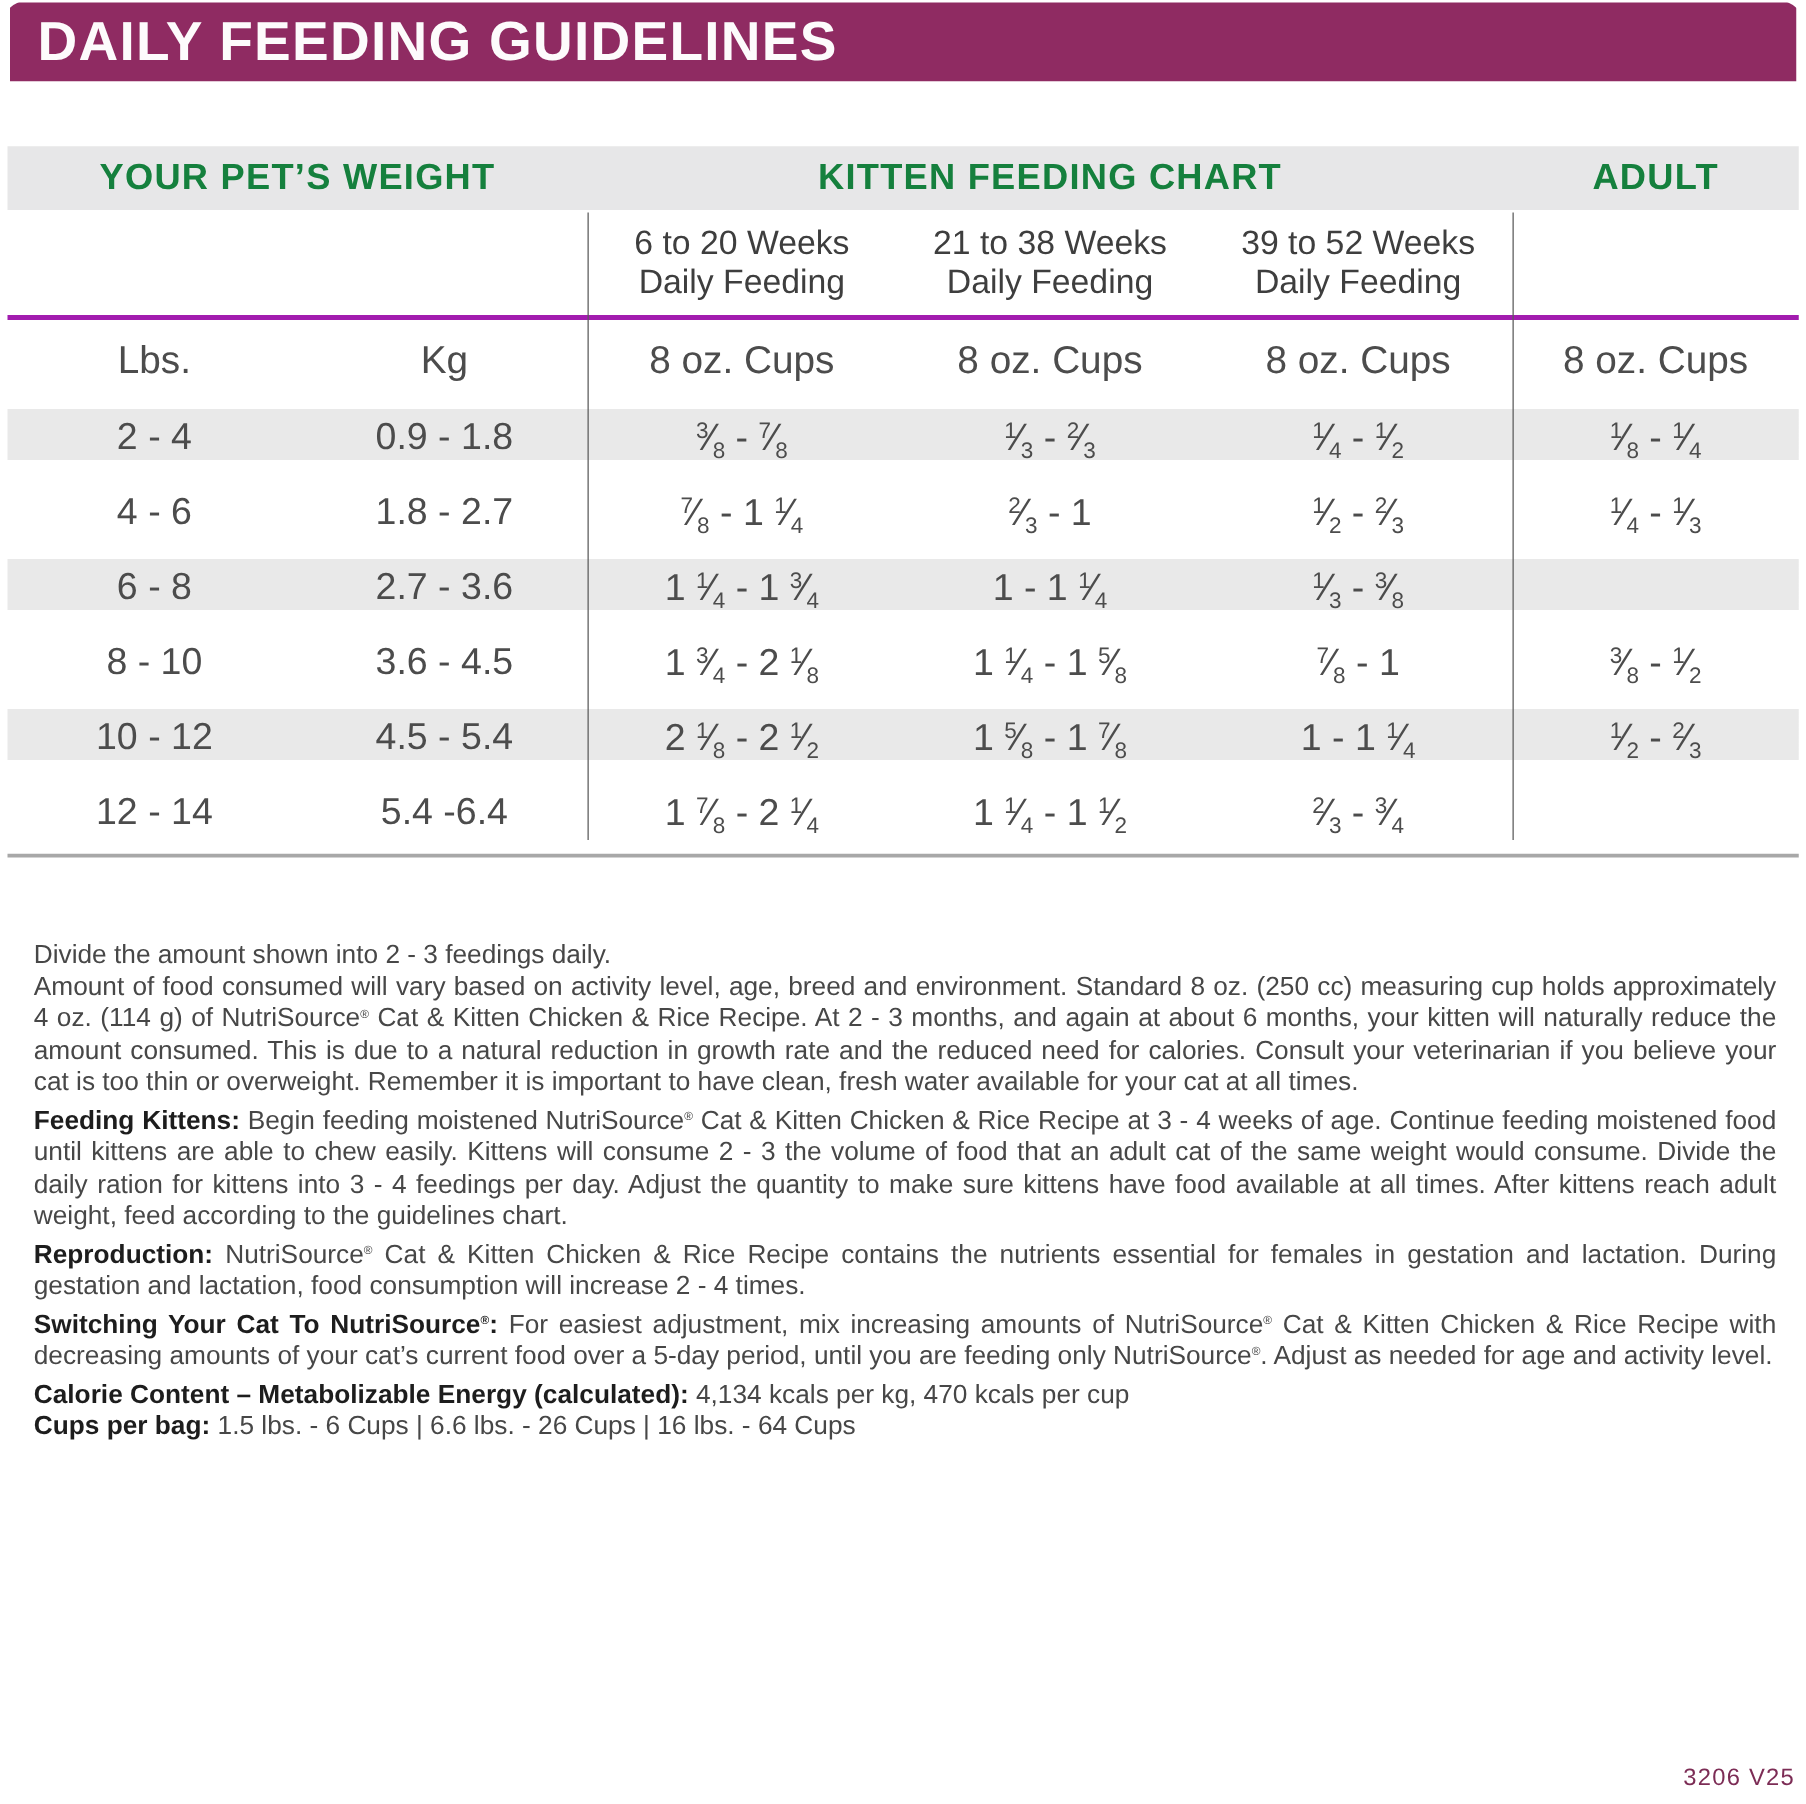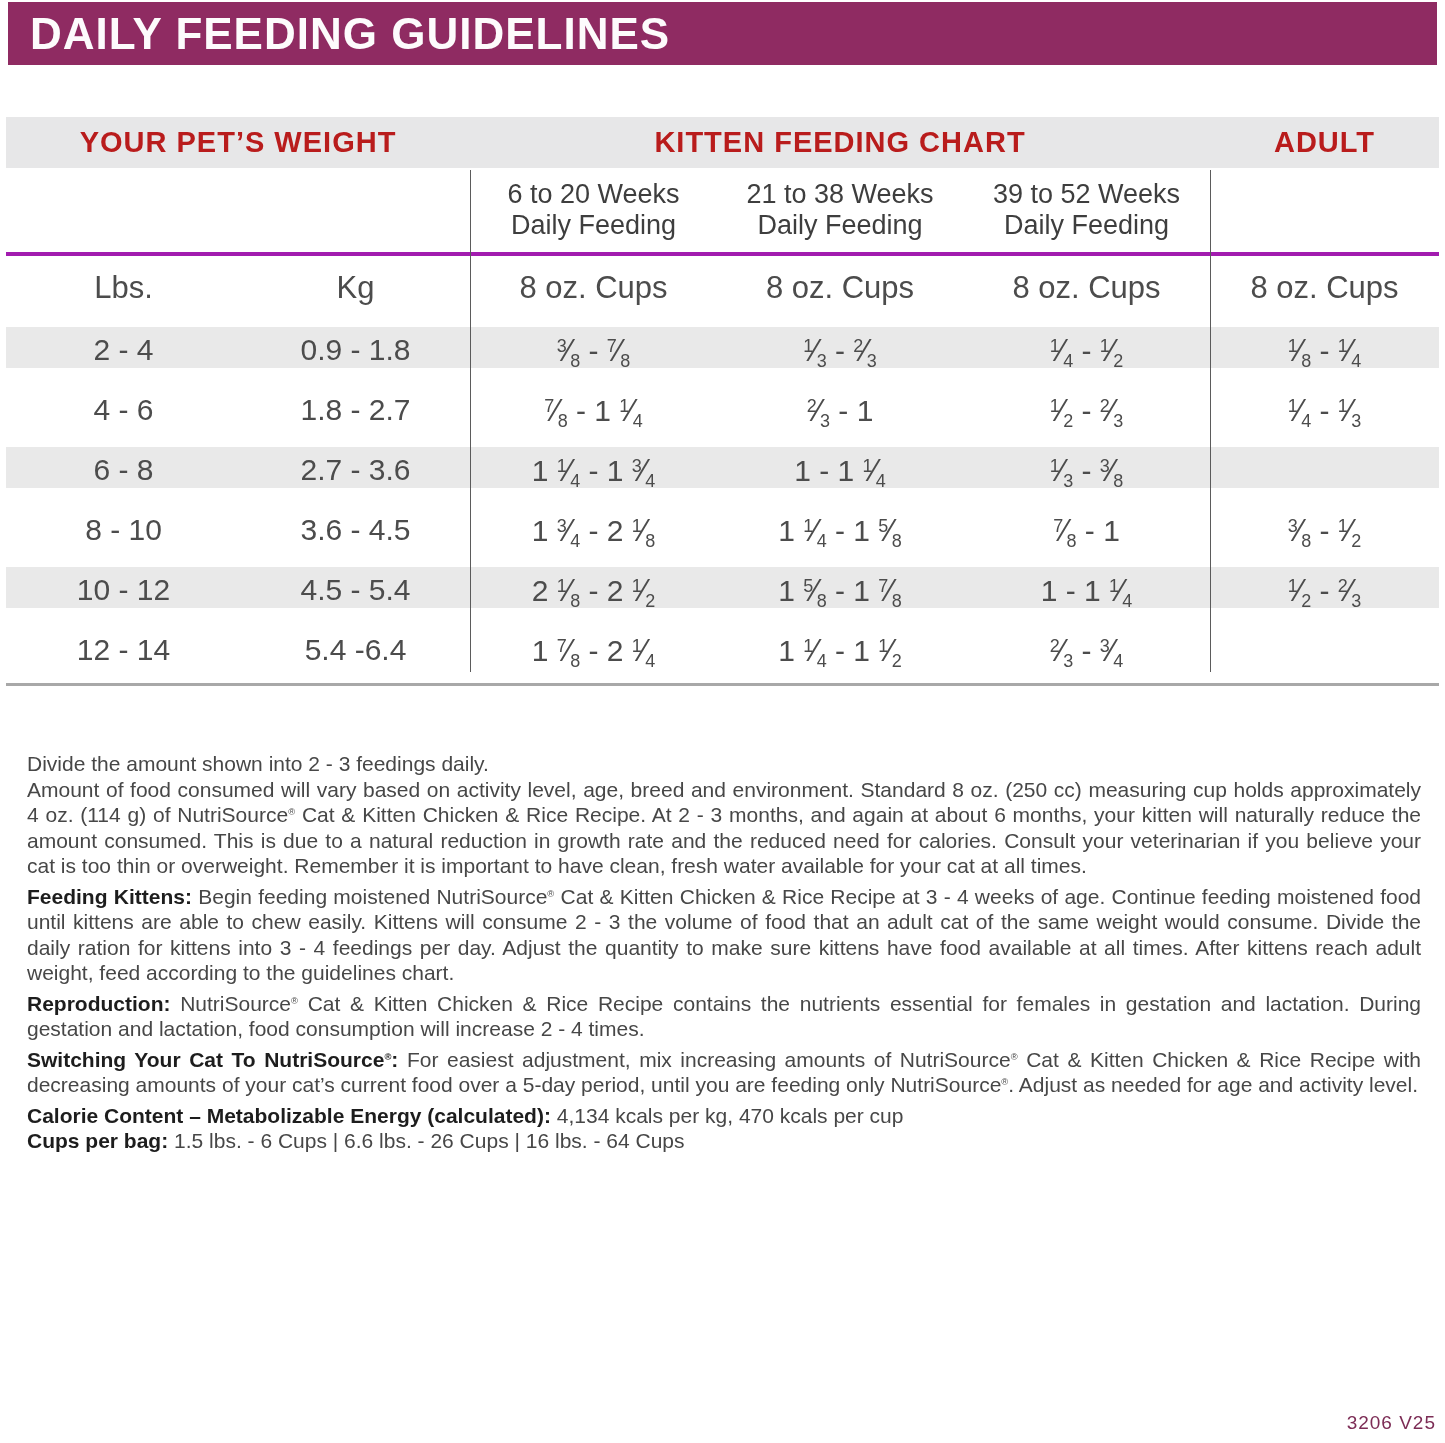--- a/index.html
+++ b/index.html
@@ -5,20 +5,21 @@
   * { margin: 0; padding: 0; box-sizing: border-box; }
   html, body { background: #ffffff; }
   body { font-family: "Liberation Sans", "DejaVu Sans", sans-serif; }
 
   .page {
     position: relative;
     width: 1445px;
     height: 1443px;
     background: #ffffff;
     overflow: hidden;
+    border-radius: 24px;
   }
 
   
   .title-band {
     position: absolute;
     top: 2px; left: 8px; right: 8px; height: 63px;
     background: #8f2b62;
     display: flex;
     align-items: center;
   }
@@ -43,21 +44,21 @@
     grid-template-columns: 464px 740px 229px;
     height: 51px;
     background: #e7e7e8;
     align-items: center;
   }
   .thead .hcell {
     text-align: center;
     font-size: 29px;
     font-weight: 800;
     letter-spacing: 1px;
-    color: #b91c1c;
+    color: #15803d;
     white-space: nowrap;
   }
   .agerow {
     display: grid;
     grid-template-columns: 464px 247px 246px 247px 229px;
     height: 88px;
     align-items: center;
     border-bottom: 4px solid #a21caf;
   }
   .agerow .acell {

